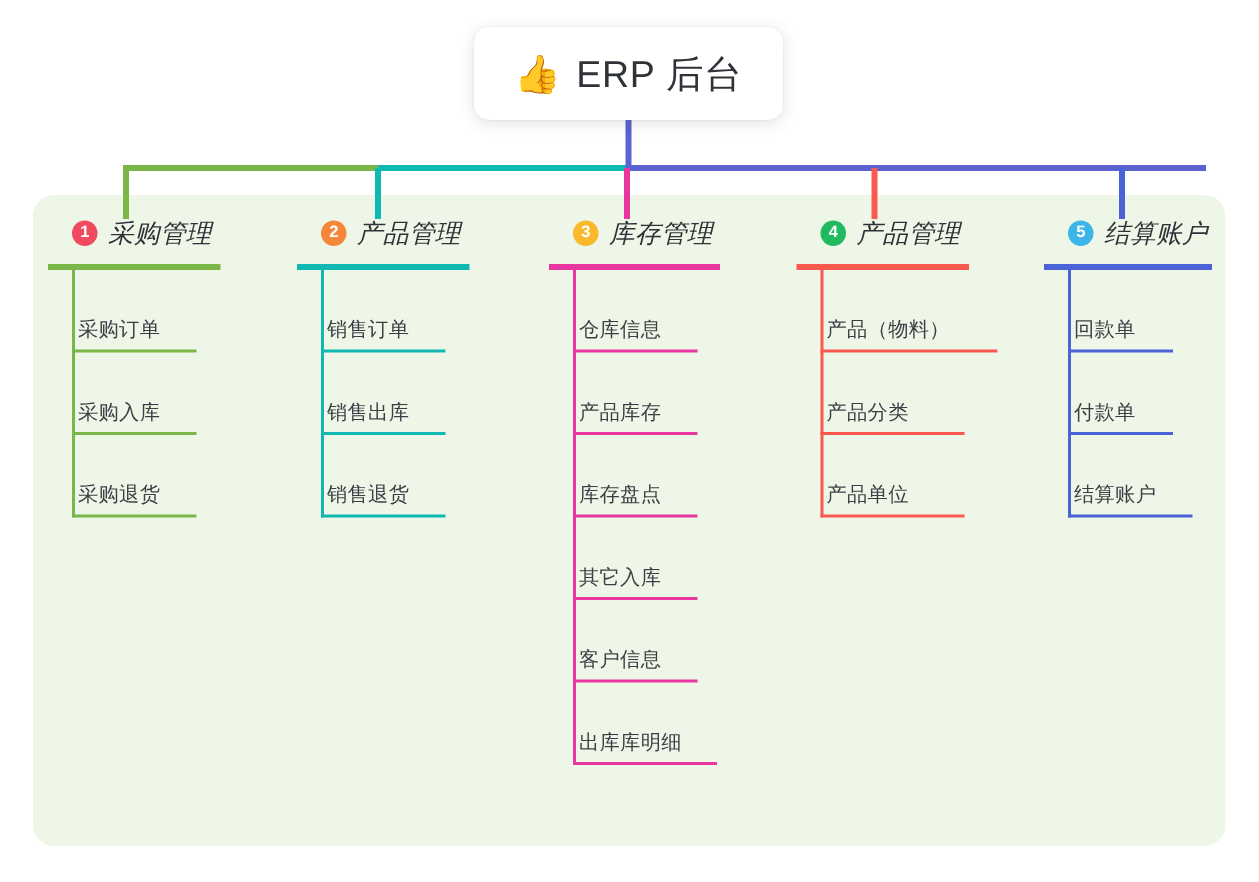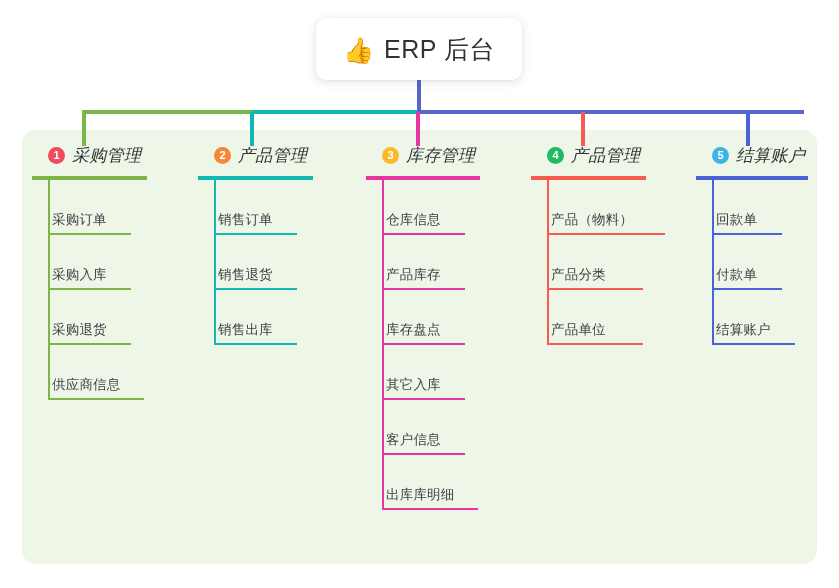--- a/index.html
+++ b/index.html
@@ -191,46 +191,42 @@
           <div class="item-rule" style="width: 83px; background: rgb(122, 182, 72);"></div>
         </div>
         <div class="item">
           <span class="item-label">采购入库</span>
           <div class="item-rule" style="width: 83px; background: rgb(122, 182, 72);"></div>
         </div>
         <div class="item">
           <span class="item-label">采购退货</span>
           <div class="item-rule" style="width: 83px; background: rgb(122, 182, 72);"></div>
         </div>
-        <div class="item">
-          <span class="item-label">供应商信息</span>
-          <div class="item-rule" style="width: 96px; background: rgb(122, 182, 72);"></div>
-        </div>
       </div>
     </div>
     <div class="column" style="left: 198px; width: 150px;">
       <div class="col-head">
         <span class="badge" style="background: rgb(245, 135, 58);">2</span>
         <span class="col-title">产品管理</span>
       </div>
       <div class="col-rule" style="width: 115px; background: rgb(15, 185, 177);"></div>
       <div class="items">
         <div class="spine" style="background: rgb(15, 185, 177);"></div>
         <div class="item">
           <span class="item-label">销售订单</span>
           <div class="item-rule" style="width: 83px; background: rgb(15, 185, 177);"></div>
         </div>
         <div class="item">
+          <span class="item-label">销售出库</span>
+          <div class="item-rule" style="width: 83px; background: rgb(15, 185, 177);"></div>
+        </div>
+        <div class="item">
           <span class="item-label">销售退货</span>
           <div class="item-rule" style="width: 83px; background: rgb(15, 185, 177);"></div>
         </div>
-        <div class="item">
-          <span class="item-label">销售出库</span>
-          <div class="item-rule" style="width: 83px; background: rgb(15, 185, 177);"></div>
-        </div>
       </div>
     </div>
     <div class="column" style="left: 366px; width: 160px;">
       <div class="col-head">
         <span class="badge" style="background: rgb(249, 185, 42);">3</span>
         <span class="col-title">库存管理</span>
       </div>
       <div class="col-rule" style="width: 114px; background: rgb(232, 53, 159);"></div>
       <div class="items">
         <div class="spine" style="background: rgb(232, 53, 159);"></div>

